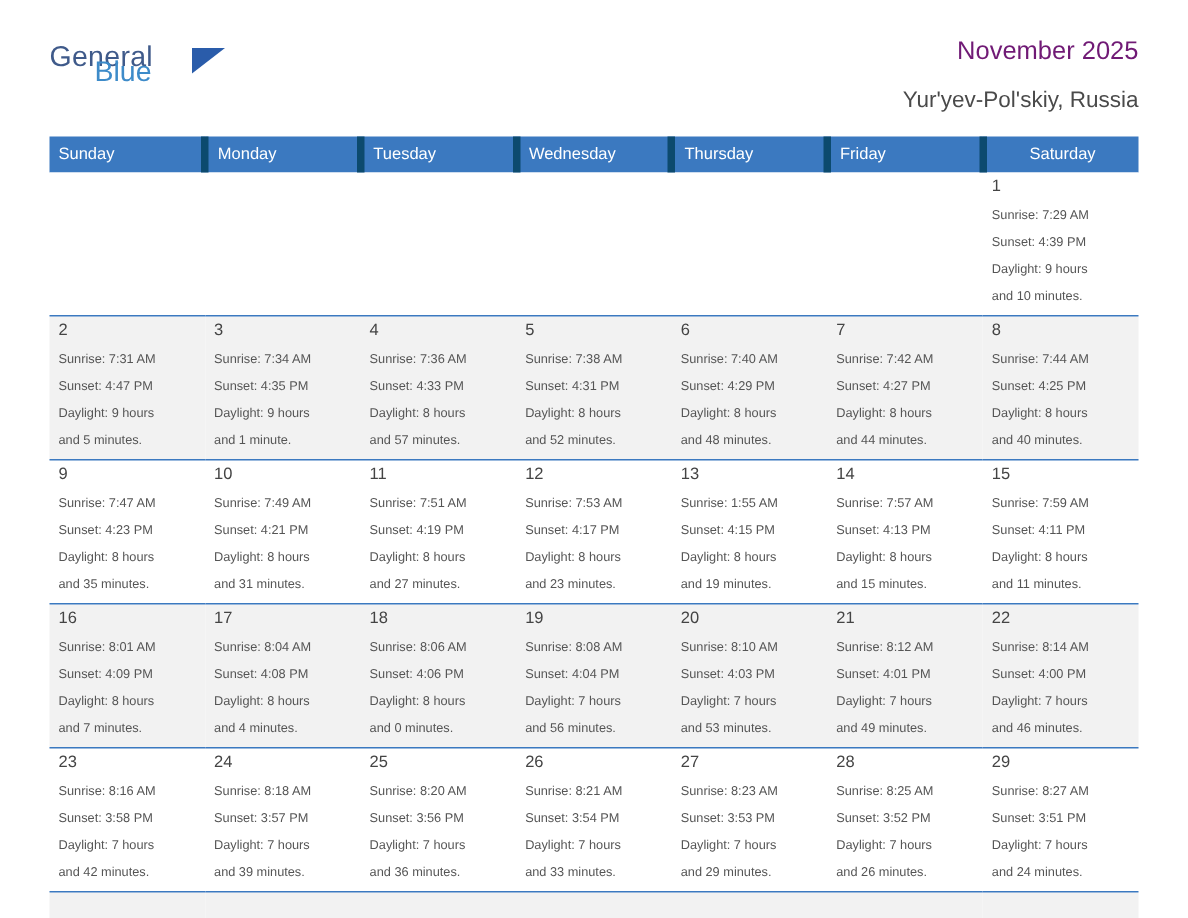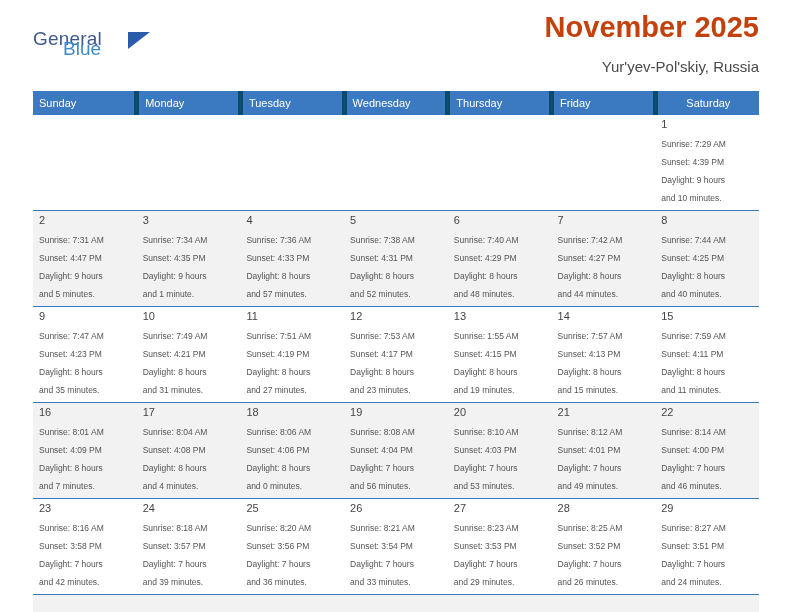--- a/index.html
+++ b/index.html
@@ -54,23 +54,23 @@
     top: 3px;
     width: 0;
     height: 0;
     border-left: 22px solid #2a5caa;
     border-bottom: 17px solid transparent;
   }
   .title-block {
     text-align: right;
   }
   .cal-title {
-    font-size: 29px;
-    color: #c2410c;
-    font-weight: bold;
+    font-size: 17px;
+    color: #701a75;
+    font-weight: normal;
     line-height: 1.15;
   }
   .cal-sub {
     font-size: 15px;
     color: #4a4a4a;
     margin-top: 14px;
   }
   
   table.cal {
     border-collapse: collapse;

